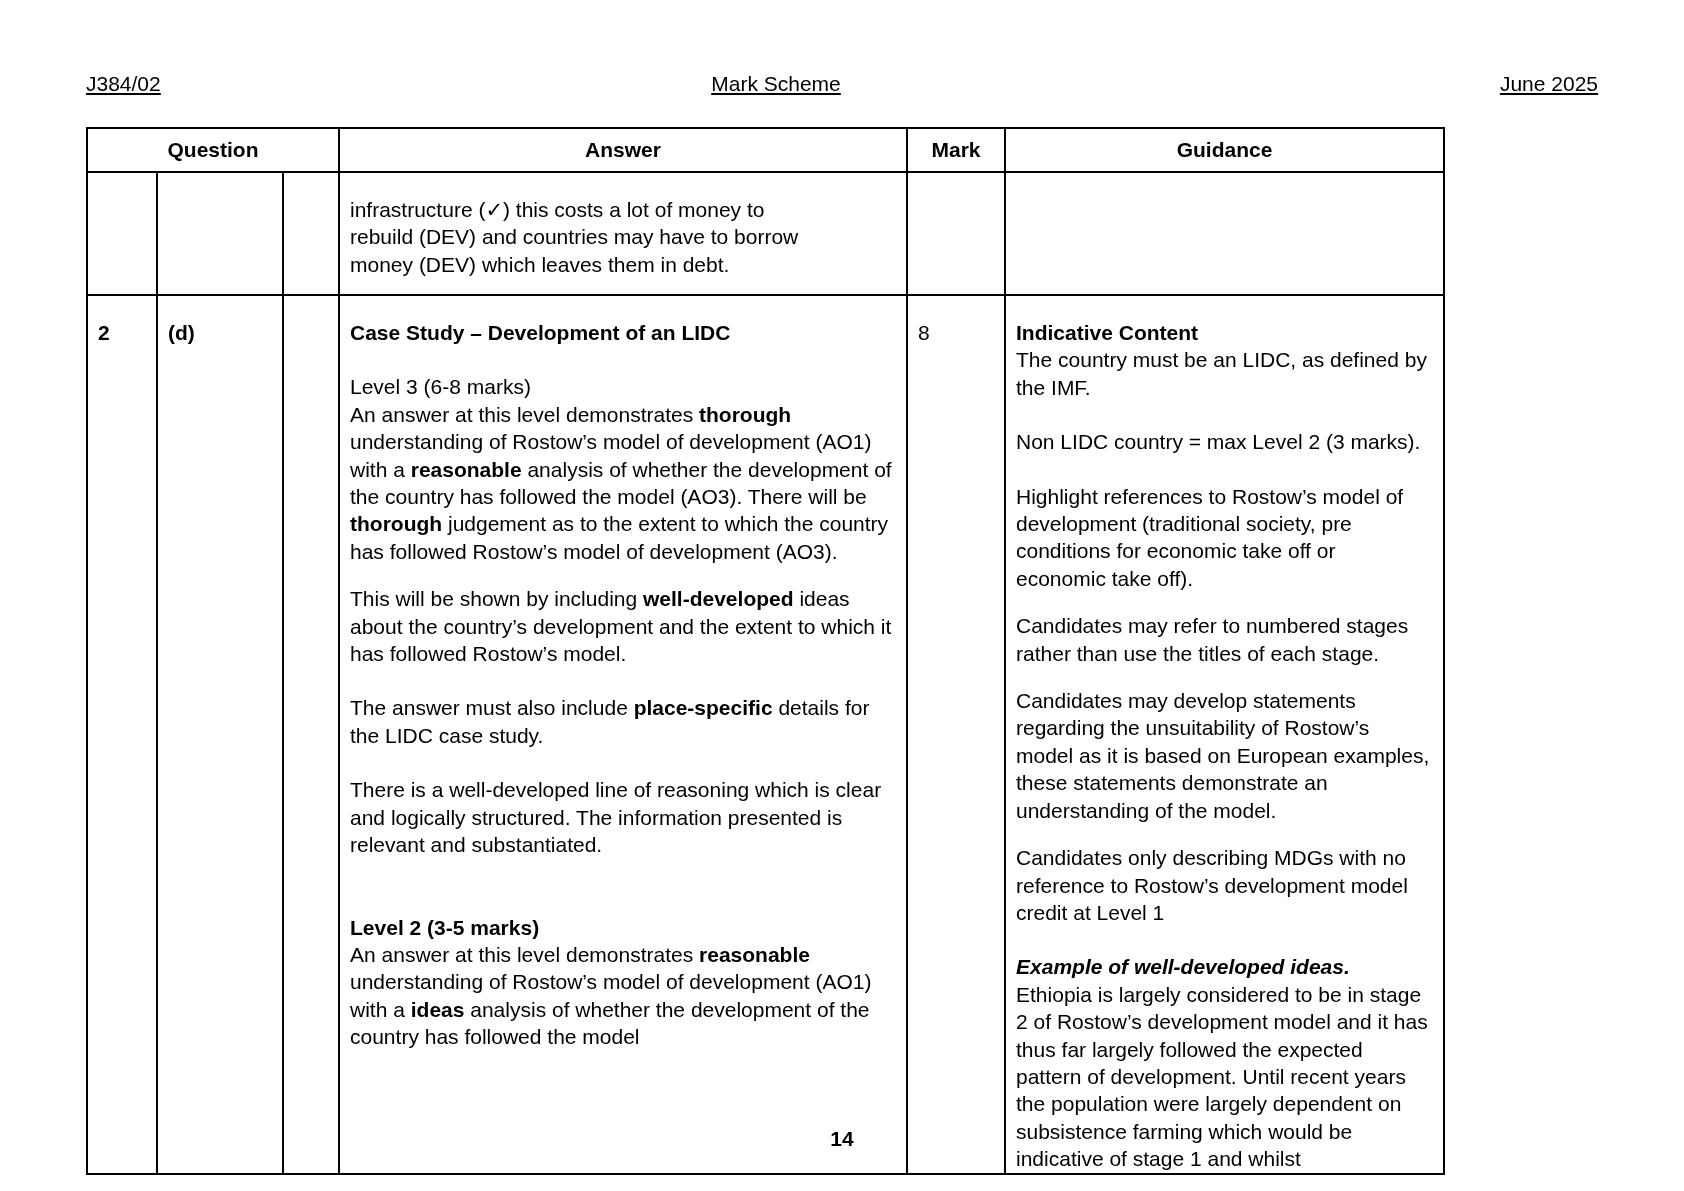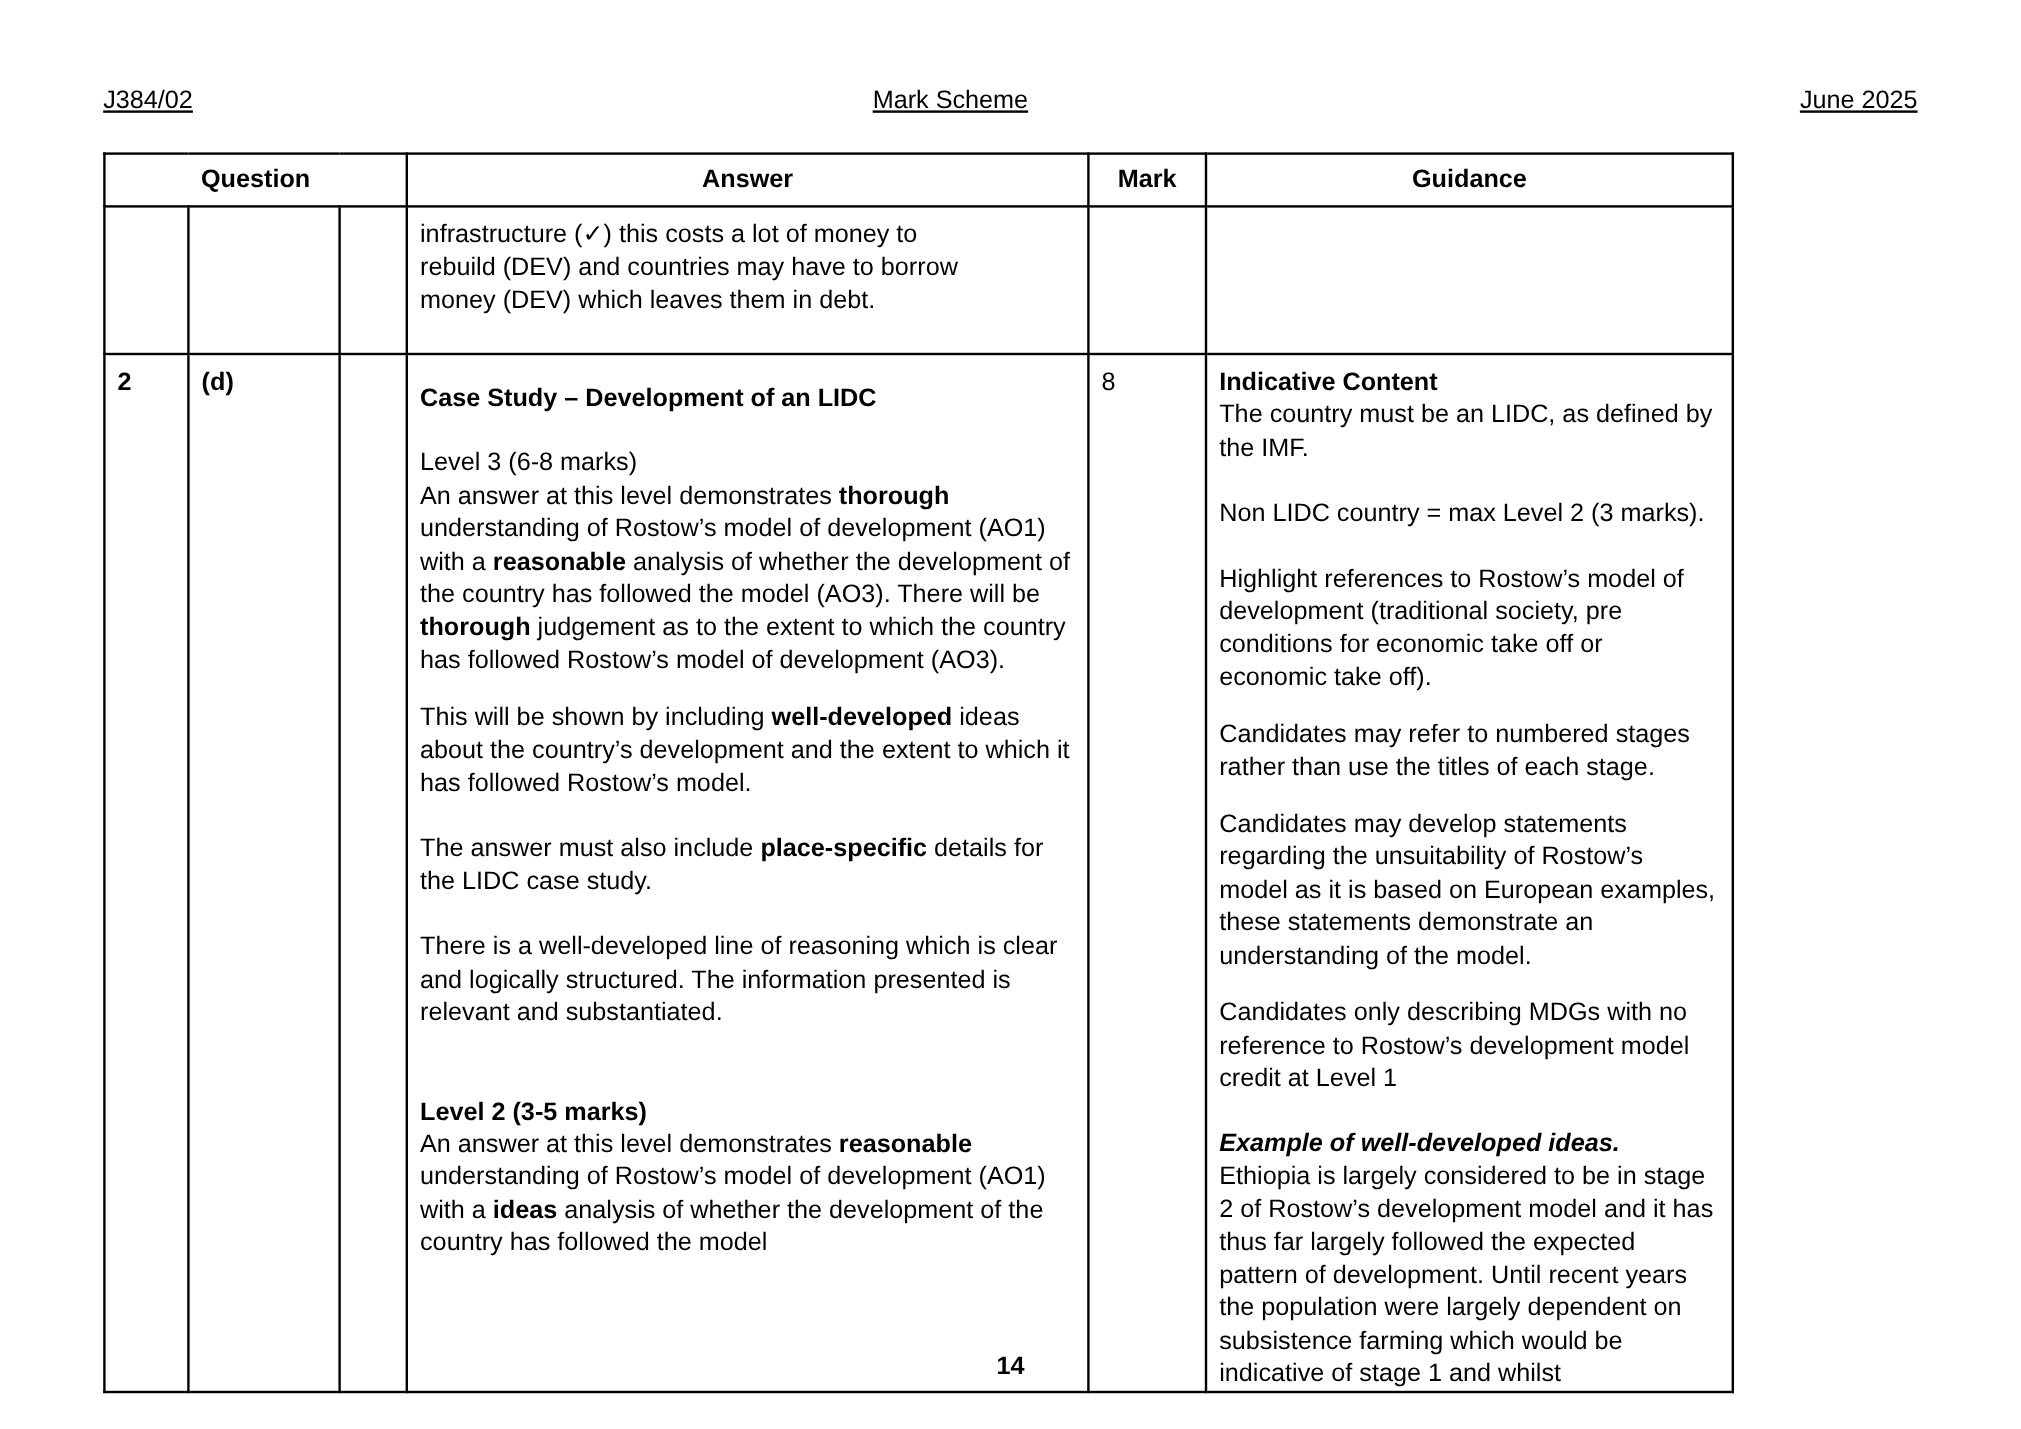--- a/index.html
+++ b/index.html
@@ -1,29 +1,29 @@
 <!DOCTYPE html>
 <html><head>
 <meta charset="utf-8">
 <style>
   html, body { margin:0; padding:0; background:#ffffff; }
   body { width:1684px; height:1191px; position:relative; overflow:hidden;
          font-family:"Liberation Sans", sans-serif; color:#000; }
   .hdr { position:absolute; top:72px; font-size:21px;text-decoration:underline; }
   .hdr-left { left:86px; }
-  .hdr-center { left:16px; width:1552px; text-align:center; top:72px; }
+  .hdr-center { left:0; width:1552px; text-align:center; top:72px; }
   .hdr-right { right:86px; }
   table.ms { position:absolute; left:86px; top:127px; width:1359px;
              border-collapse:collapse; table-layout:fixed; }
   table.ms td, table.ms th { border:2px solid #000; vertical-align:top;
              font-size:21px; line-height:27.4px; padding:0; }
   table.ms th { font-weight:bold; text-align:center; height:42px; vertical-align:middle; }
   .c1 { width:70px; } .c2 { width:126px; } .c3 { width:56px; }
   .c4 { width:568px; } .c5 { width:98px; } .c6 { width:auto; }
-  .cell-pad { padding:9px 10px 0 10px; }
+  .cell-pad { padding:23px 10px 0 10px; }
   .row1 td { height:121px; }
   .row2 td { height:796px; }
   .p { margin:0; }
   .gap { height:27px; }
   .gap-s { height:20px; }
   .gap-l { height:55px; }
   b { font-weight:bold;text-align:center; }
   .pagenum { position:absolute; top:1127px; left:0; width:1684px; text-align:center;
              font-weight:bold; font-size:21px; }
 </style>
@@ -69,21 +69,21 @@
     <tr class="row2">
       <td>
         <div class="cell-pad" style="font-weight:bold;">2</div>
       </td>
       <td>
         <div class="cell-pad" style="font-weight:bold;">(d)</div>
       </td>
       <td></td>
       <td>
         <div class="cell-pad" style="padding-right:8px;">
-          <div class="p" style="font-weight:bold;margin-top:13px;">Case Study – Development of an LIDC</div>
+          <div class="p" style="font-weight:bold;">Case Study – Development of an LIDC</div>
           <div class="gap"></div>
           <div class="p" style="font-weight:normal;">Level 3 (6-8 marks)</div>
           <div class="p"><span>An answer at this level demonstrates </span><b>thorough</b><span> understanding of Rostow’s model of development (AO1) with a </span><b>reasonable</b><span> analysis of whether the development of the country has followed the model (AO3). There will be </span><b>thorough</b><span> judgement as to the extent to which the country has followed Rostow’s model of development (AO3).</span></div>
           <div class="gap-s"></div>
           <div class="p"><span>This will be shown by including </span><b>well-developed</b><span> ideas about the country’s development and the extent to which it has followed Rostow’s model.</span></div>
           <div class="gap"></div>
           <div class="p"><span>The answer must also include </span><b>place-specific</b><span> details for the LIDC case study.</span></div>
           <div class="gap"></div>
           <div class="p">There is a well-developed line of reasoning which is clear and logically structured. The information presented is relevant and substantiated.</div>
           <div class="gap-l"></div>

